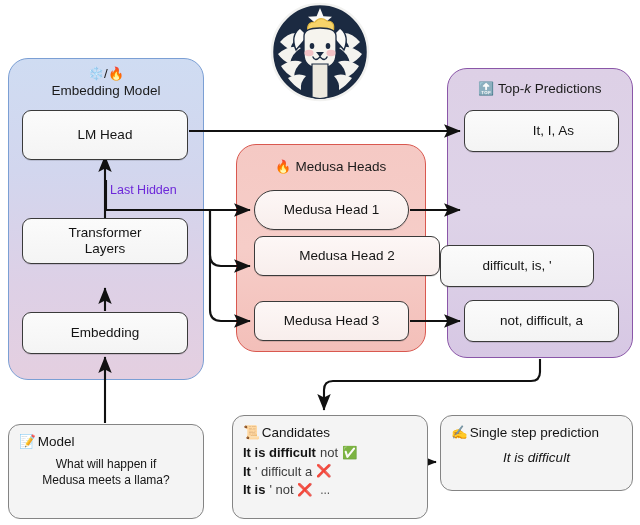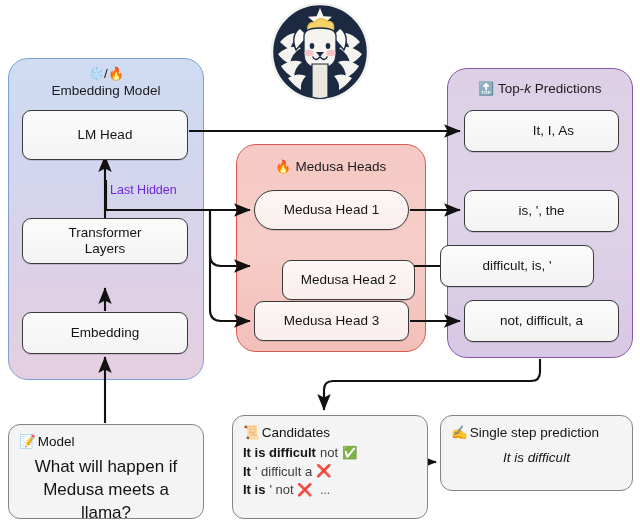--- a/index.html
+++ b/index.html
@@ -74,21 +74,21 @@
   }
   .node.pinkish {
     background: linear-gradient(180deg, #fdf7f6 0%, #f8eeec 100%);
   }
 
   #node-lmhead       { left: 22px;  top: 110px; width: 166px; height: 50px; }
   #node-transformer  { left: 22px;  top: 218px; width: 166px; height: 46px; }
   #node-embedding    { left: 22px;  top: 312px; width: 166px; height: 42px; }
 
   #node-mh1 { left: 254px; top: 190px; width: 155px; height: 40px; border-radius: 20px; }
-  #node-mh2 { left: 254px; top: 260px; width: 133px; height: 40px; margin-left: 28px; }
+  #node-mh2 { left: 254px; top: 236px; width: 186px; height: 40px; }
   #node-mh3 { left: 254px; top: 301px; width: 155px; height: 40px; }
 
   #node-pred0 { left: 464px; top: 110px; width: 155px; height: 42px; padding-left: 24px; }
   #node-pred1 { left: 464px; top: 190px; width: 155px; height: 42px; }
   #node-pred2 { left: 440px; top: 245px; width: 154px; height: 42px; }
   #node-pred3 { left: 464px; top: 300px; width: 155px; height: 42px; }
 
   
   .card {
     border-radius: 12px;
@@ -105,21 +105,21 @@
     color: #141414;
     display: flex;
     align-items: center;
     gap: 2px;
     white-space: nowrap;
   }
   .card-head .emoji { font-size: 13.5px; }
 
   #card-input .input-text {
     margin-top: 7px;
-    font-size: 17px;
+    font-size: 12px;
     text-align: center;
     line-height: 1.35;
     color: #141414;
   }
   #card-single .single-text {
     margin-top: 10px;
     font-size: 13.5px;
     font-style: italic;
     text-align: center;
     color: #141414;
@@ -281,23 +281,20 @@
   </div>
   <div id="node-mh2" class="abs node pinkish">
     <span>Medusa Head 2</span>
   </div>
   <div id="node-mh3" class="abs node pinkish">
     <span>Medusa Head 3</span>
   </div>
 
   <div id="node-pred0" class="abs node">
     <span>It, I, As</span>
-  </div>
-  <div id="node-pred1" class="abs node">
-    <span>is, ', the</span>
   </div>
   <div id="node-pred2" class="abs node">
     <span>difficult, is, '</span>
   </div>
   <div id="node-pred3" class="abs node">
     <span>not, difficult, a</span>
   </div>
 
   <div id="card-input" class="abs card">
     <div class="card-head">

